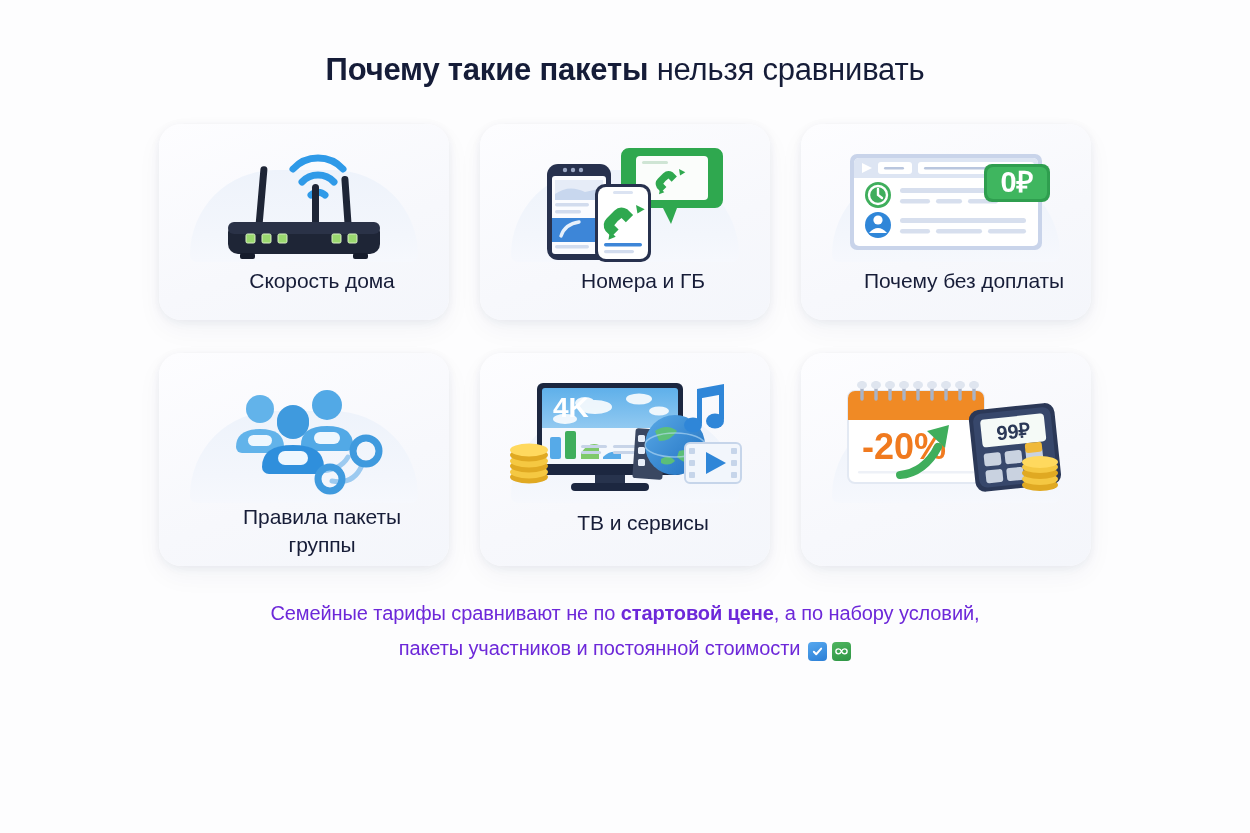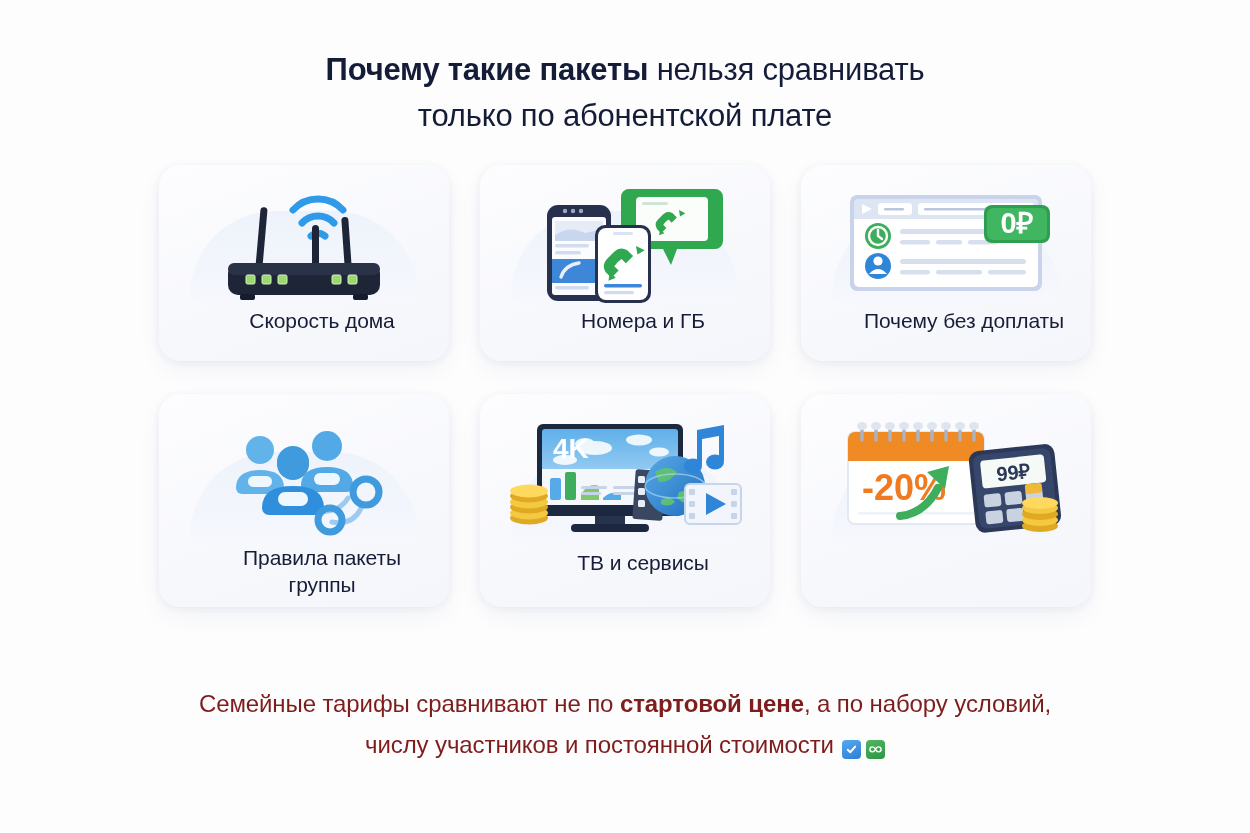--- a/index.html
+++ b/index.html
@@ -101,25 +101,25 @@
     color: #171d38;
     line-height: 1.32;
     letter-spacing: -0.1px;
     padding: 0 12px;
     margin-left: 36px;
   }
   .card.tall .card-label { margin-bottom: 30px; }
 
   
   .footer {
-    margin-top: 76px;
+    margin-top: 30px;
     text-align: center;
     line-height: 1.72;
-    font-size: 24px;
-    color: #7f1d1d;
+    font-size: 20px;
+    color: #6d28d9;
     letter-spacing: -0.1px;
   }
   .footer .fline { display: block; white-space: nowrap; }
   .footer .bold { font-weight: 700; }
 
   .emoji-badges {
     display: inline-flex;
     gap: 5px;
     vertical-align: -2px;
     margin-left: 8px;
@@ -137,21 +137,20 @@
 </style>
 </head>
 <body>
 
 <div class="page">
 
   <div class="heading">
     <span class="line line1">
       <span class="strong">Почему такие пакеты</span><span class="reg"> нельзя сравнивать</span>
     </span>
-    <span class="line line2 reg">только по абонентской плате</span>
   </div>
 
   <div class="grid">
 
     <div class="card">
       <div class="art">
         <div class="dome"></div>
         <svg width="244" height="122" viewBox="0 0 244 122">
 
           <g fill="none" stroke="#2f9ae8" stroke-width="7" stroke-linecap="round">
@@ -479,21 +478,21 @@
             <ellipse cx="216" cy="89" rx="18" ry="6" fill="#ffd95e"></ellipse>
           </g>
         </svg>
       </div>
     </div>
 
   </div>
 
   <div class="footer">
     <span class="fline"><span>Семейные тарифы сравнивают не по </span><span class="bold">стартовой цене</span><span>, а по набору условий,</span></span>
-    <span class="fline"><span>числу участников и постоянной стоимости</span><span class="emoji-badges">
+    <span class="fline"><span>пакеты участников и постоянной стоимости</span><span class="emoji-badges">
           <span class="badge blue">
             <svg width="11" height="11" viewBox="0 0 12 12">
               <path d="M2 6.3 L4.6 9 L10 2.8" fill="none" stroke="#ffffff" stroke-width="2.1" stroke-linecap="round" stroke-linejoin="round"></path>
             </svg>
           </span>
           <span class="badge green">
             <svg width="13" height="11" viewBox="0 0 16 11">
               <path d="M4.2 2.2 a3.1 3.1 0 1 0 0 6.2 q2.6 0 3.8 -3.1 q1.2 -3.1 3.8 -3.1 a3.1 3.1 0 1 1 0 6.2 q-2.6 0 -3.8 -3.1 q-1.2 -3.1 -3.8 -3.1 z" fill="none" stroke="#ffffff" stroke-width="1.7"></path>
             </svg>
           </span>

